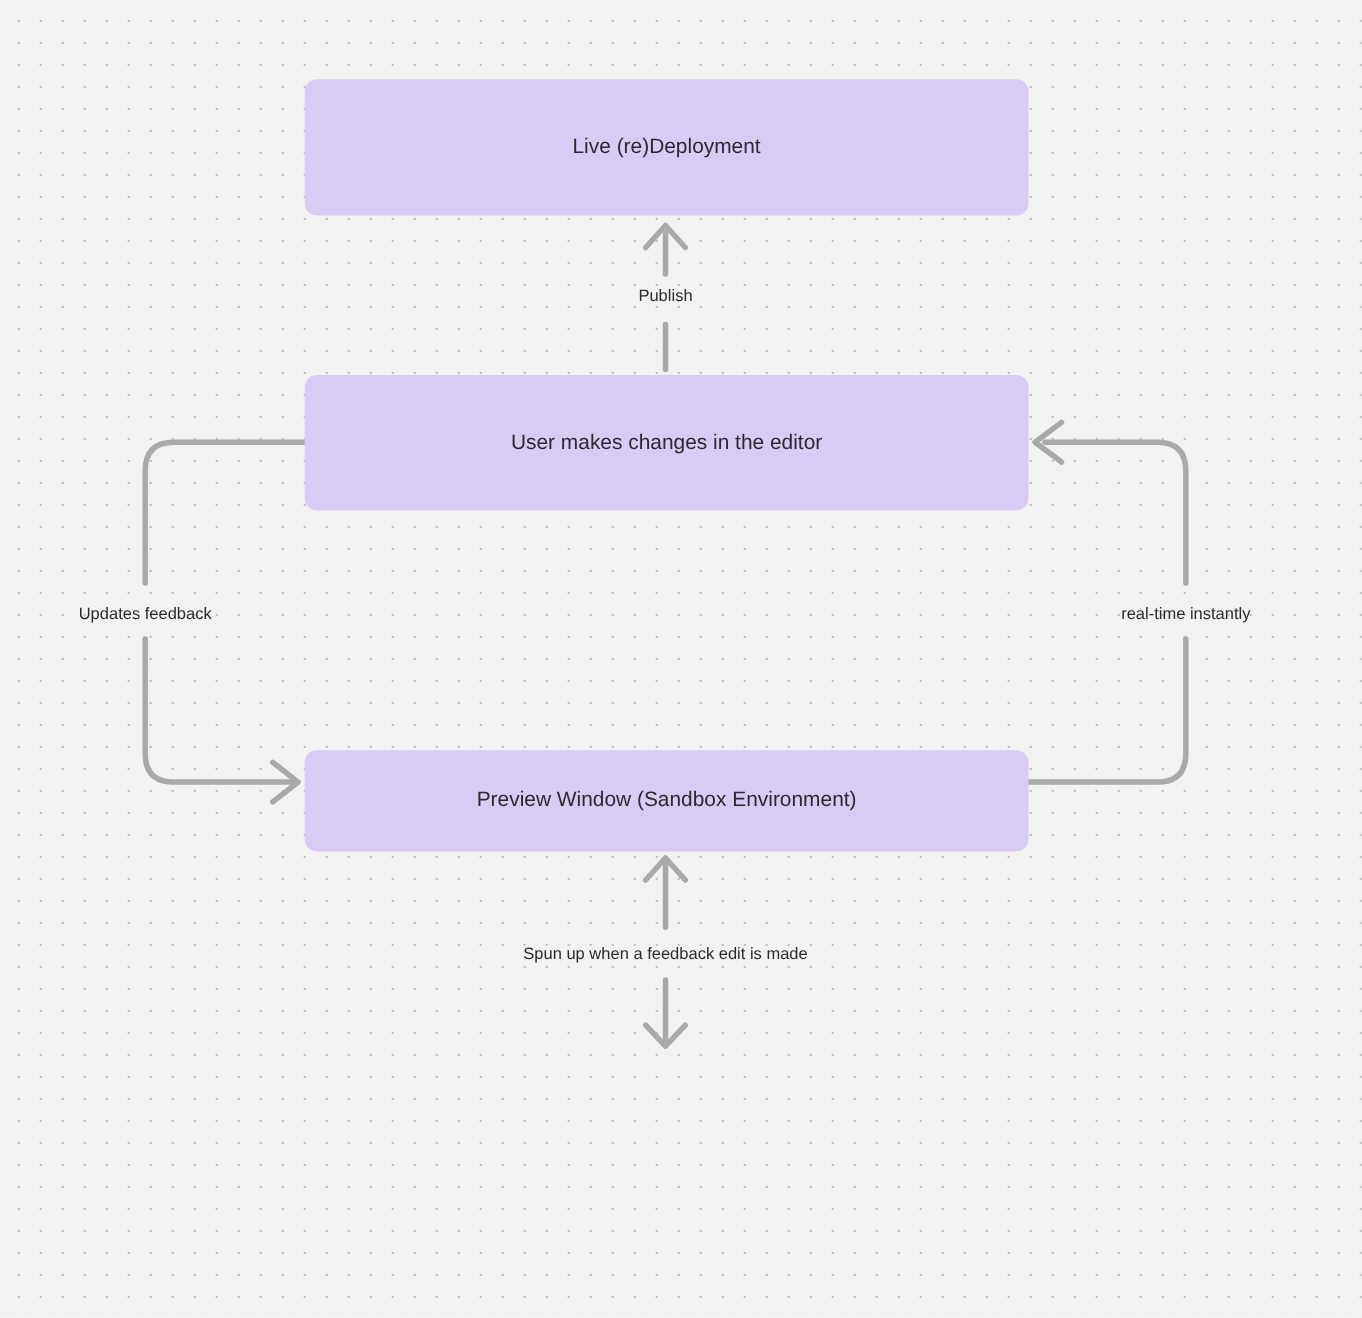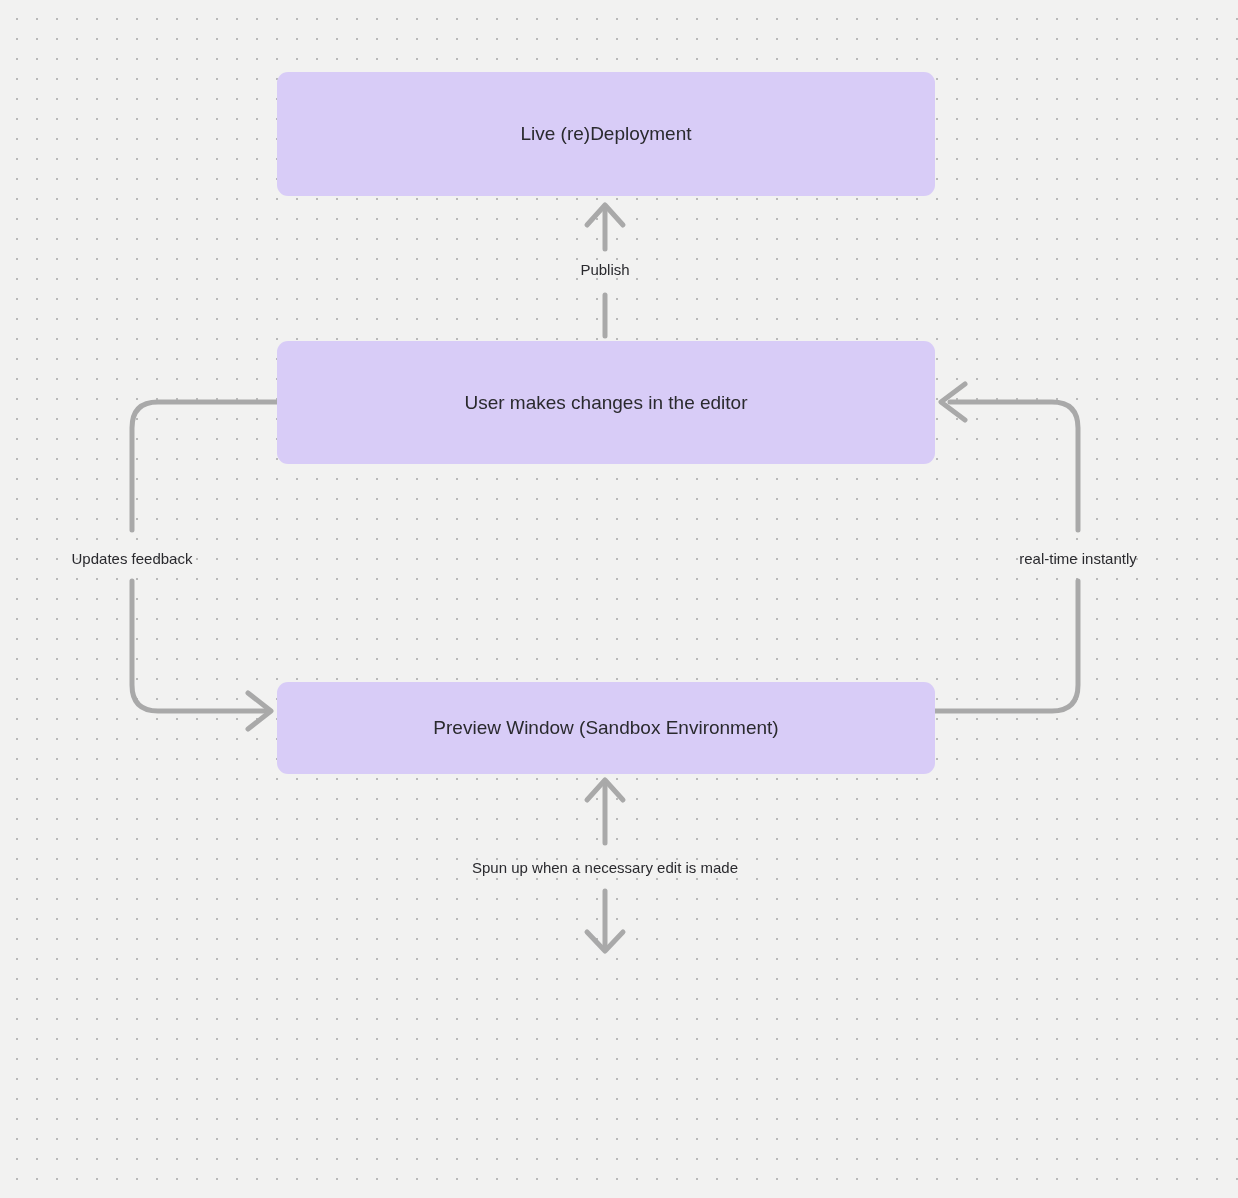--- a/index.html
+++ b/index.html
@@ -110,15 +110,15 @@
     <span>Preview Window (Sandbox Environment)</span>
   </div>
 
 
   <div class="edge-label lbl-publish">Publish</div>
 
   <div class="edge-label lbl-updates">Updates feedback</div>
 
   <div class="edge-label lbl-realtime">real-time instantly</div>
 
-  <div class="edge-label lbl-spunup">Spun up when a necessary edit is made</div>
+  <div class="edge-label lbl-spunup">Spun up when a feedback edit is made</div>
 
 </div>
 
 </body></html>

